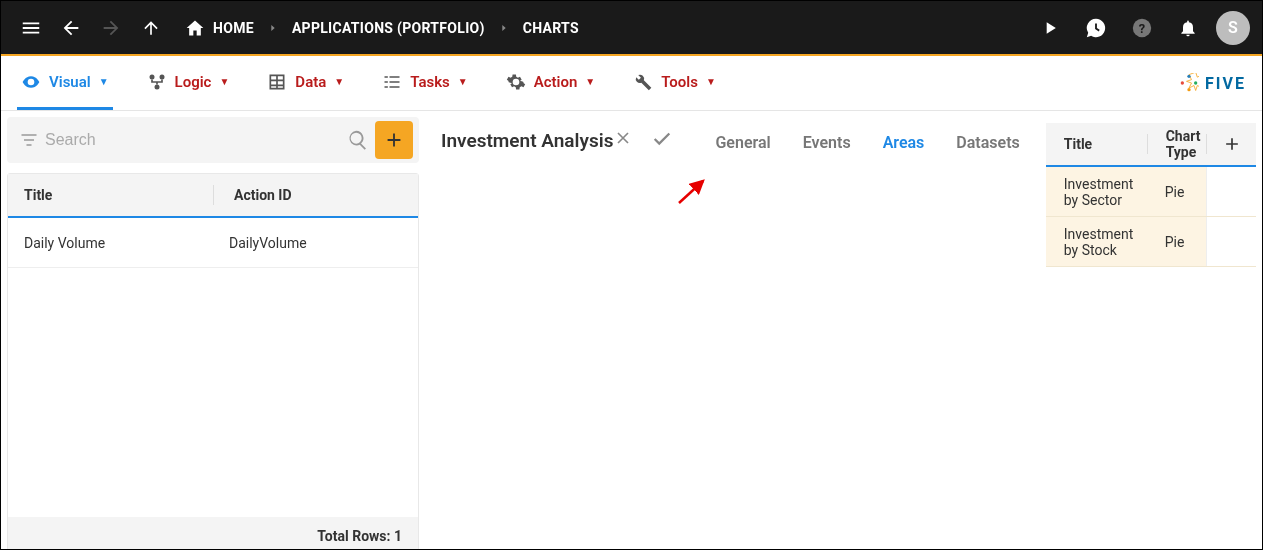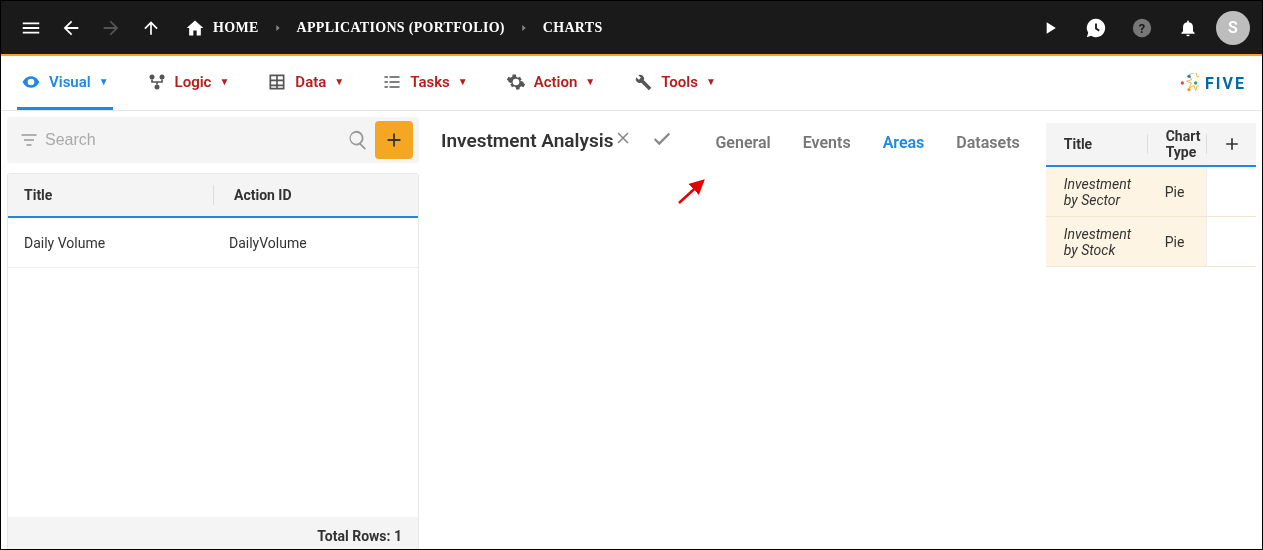--- a/index.html
+++ b/index.html
@@ -5,21 +5,21 @@
   * { box-sizing: border-box; margin: 0; padding: 0; }
   body { font-family: -apple-system, BlinkMacSystemFont, "Segoe UI", Roboto, Arial, sans-serif; font-size: 14px; color: #333; background: #fff; width: 1263px; height: 550px; overflow: hidden; border: 1px solid #000; }
   
   
   .topbar { background: #1a1a1a; height: 55px; display: flex; align-items: center; padding: 0 12px; color: #fff; border-bottom: 2px solid #f5a623; }
   .topbar-left { display: flex; align-items: center; gap: 4px; }
   .topbar-icon { width: 36px; height: 36px; display: flex; align-items: center; justify-content: center; cursor: pointer; border-radius: 50%; }
   .topbar-icon svg { fill: #fff; }
   .topbar-icon.disabled svg { fill: #555; }
   .breadcrumb { display: flex; align-items: center; gap: 14px; margin-left: 12px; font-weight: 700; font-size: 14px; letter-spacing: 0.3px; }
-  .bc-item { display: flex; align-items: center; gap: 8px; cursor: pointer; font-family: Liberation Serif, serif; }
+  .bc-item { display: flex; align-items: center; gap: 8px; cursor: pointer; }
   .bc-sep { color: #888; font-size: 14px; }
   .topbar-right { margin-left: auto; display: flex; align-items: center; gap: 10px; }
   .avatar { width: 34px; height: 34px; border-radius: 50%; background: #bdbdbd; display: flex; align-items: center; justify-content: center; color: #fff; font-weight: 600; font-size: 16px; }
   
   
   .subnav { height: 55px; display: flex; align-items: center; padding: 0 16px; border-bottom: 1px solid #e5e5e5; gap: 30px; }
   .subnav-item { display: flex; align-items: center; gap: 8px; font-weight: 600; font-size: 15px; color: #b91c1c; cursor: pointer; padding: 0 4px; height: 100%; border-bottom: 3px solid transparent; }
   .subnav-item.active { color: #1e88e5; border-bottom-color: #1e88e5; }
   .subnav-item .tri { font-size: 10px; }
   .brand { margin-left: auto; display: flex; align-items: center; gap: 6px; font-weight: 700; letter-spacing: 2px; font-size: 16px; color: #0369a1; }
@@ -56,21 +56,21 @@
   .tabs { display: flex; gap: 28px; padding: 0 24px; border-bottom: 1px solid #eee; margin-top: 6px; }
   .tab { font-weight: 600; font-size: 16px; color: #777; padding: 10px 2px; cursor: pointer; border-bottom: 3px solid transparent; }
   .tab.active { color: #1e88e5; border-bottom-color: #1e88e5; }
   
   .detail-table { margin-top: 6px; flex: 1; display: flex; flex-direction: column; }
   .dt-head { display: flex; background: #f4f4f4; height: 44px; align-items: center; font-weight: 700; border-bottom: 2px solid #1e88e5; }
   .dt-head .dc1 { width: 48%; padding-left: 18px; }
   .dt-head .dc2 { flex: 1; padding-left: 18px; border-left: 1px solid #ddd; height: 20px; display: flex; align-items: center; }
   .dt-head .dc3 { width: 50px; display: flex; align-items: center; justify-content: center; border-left: 1px solid #ddd; height: 20px; cursor: pointer; }
   .dt-row { display: flex; height: 50px; align-items: center; background: #fdf4e3; border-bottom: 1px solid #f0e6cf; cursor: pointer; }
-  .dt-row .dc1 { width: 48%; padding-left: 18px; font-style: italic; }
+  .dt-row .dc1 { width: 48%; padding-left: 18px; }
   .dt-row .dc2 { flex: 1; padding-left: 18px; }
   .dt-row .dc3 { width: 50px; border-left: 1px solid #eee; height: 100%; background: #fff; }
   
   .arrow-annotation { position: absolute; left: 675px; top: 177px; pointer-events: none; }
 </style>
 </head>
 <body>
 
 <div class="topbar">
   <div class="topbar-left">

